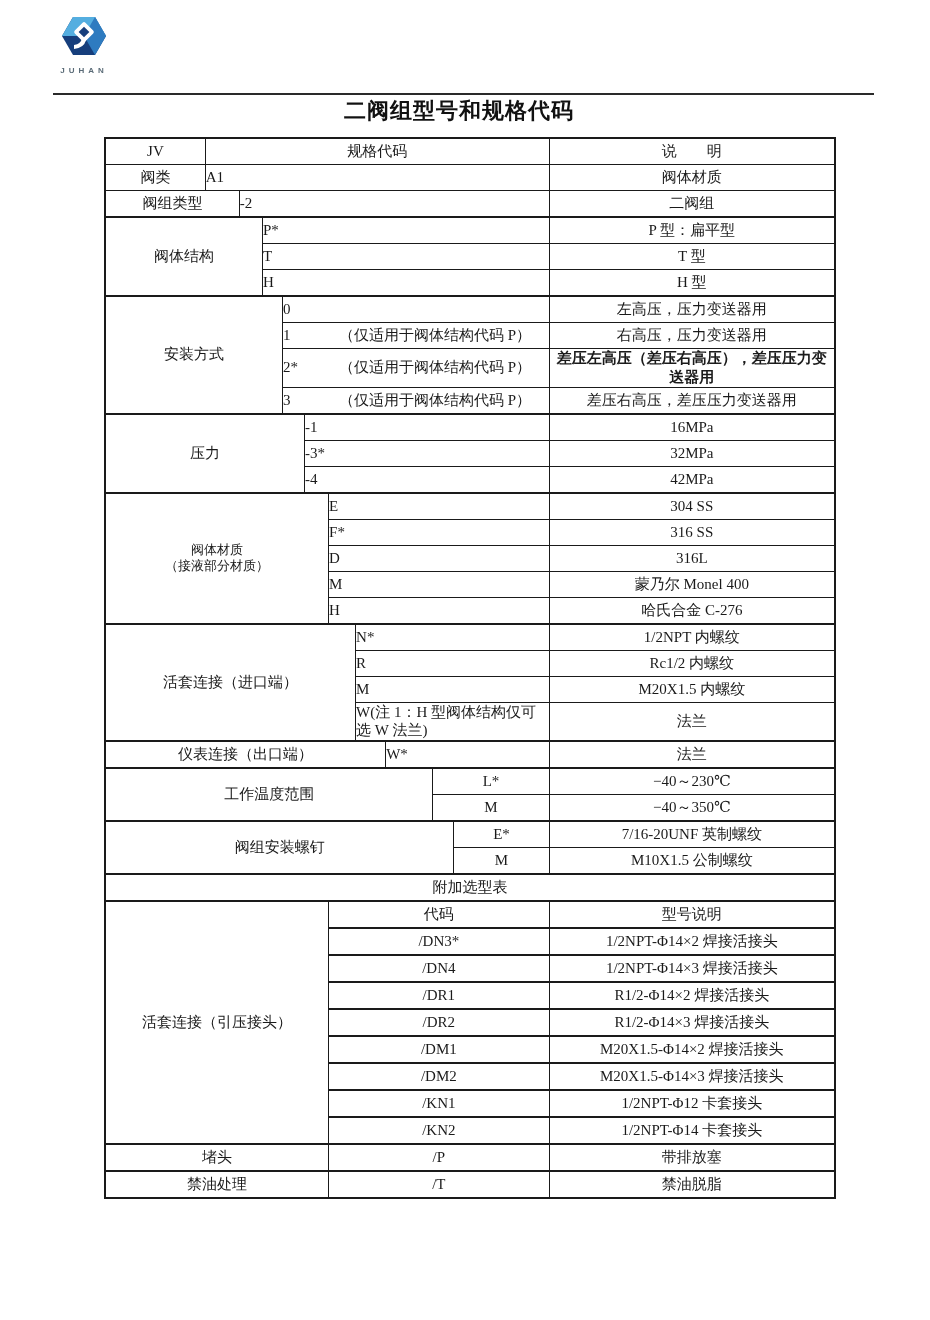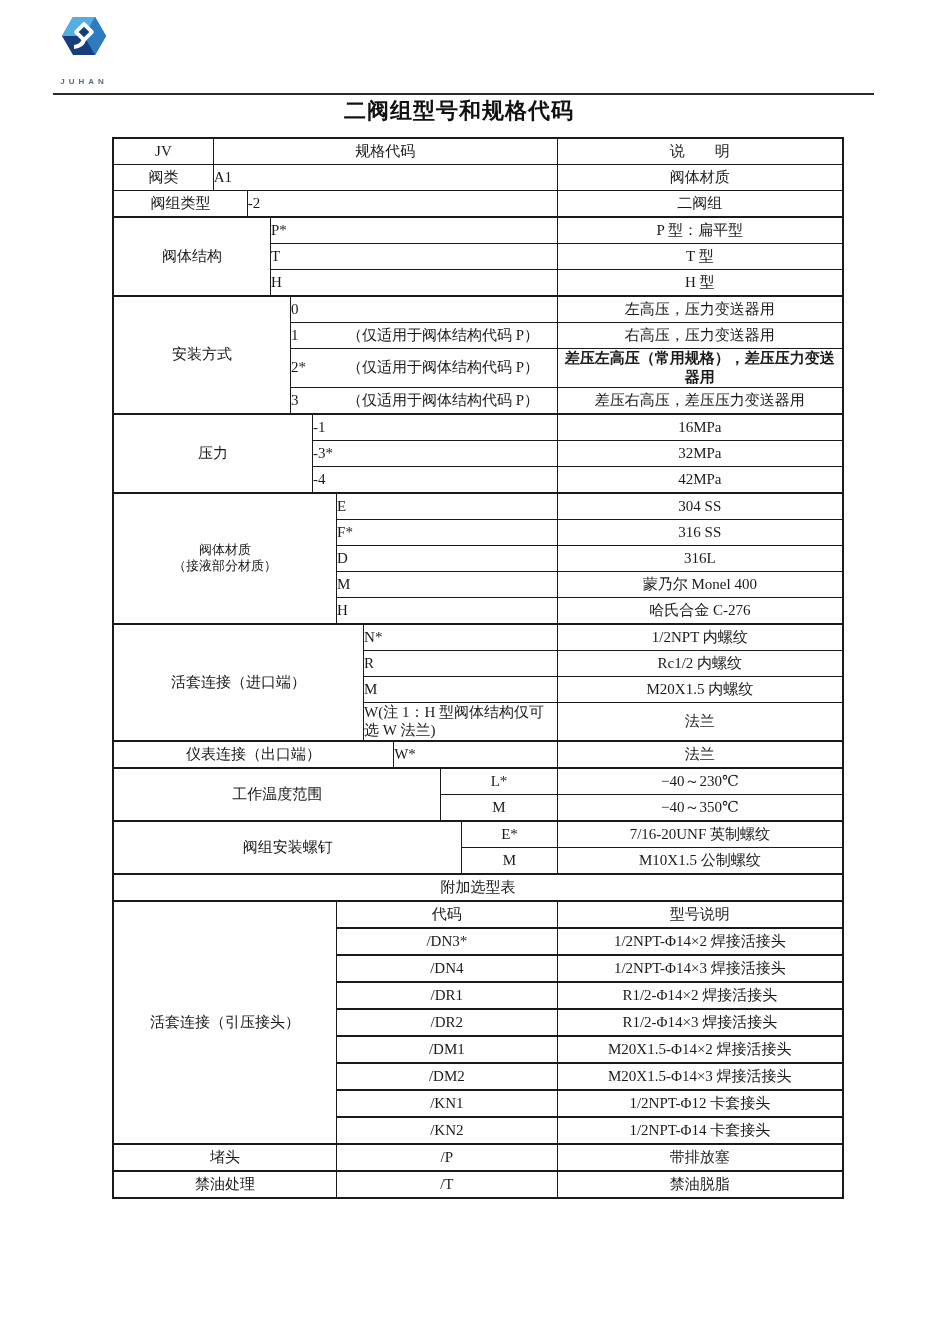--- a/index.html
+++ b/index.html
@@ -2,30 +2,30 @@
 <html><head>
 <meta charset="utf-8">
 <style>
   html,body{margin:0;padding:0;background:#fff;}
   .page{position:relative;width:930px;height:1320px;background:#ffffff;overflow:hidden;
         font-family:"Liberation Serif","DejaVu Serif",serif;color:#1a1a1a;}
   
   .hdr{position:absolute;left:53px;top:14px;width:800px;height:66px;}
   .logo{position:absolute;left:0;top:2px;width:62px;text-align:center;}
   .logo-word{font-family:"Liberation Sans","DejaVu Sans",sans-serif;font-size:8px;
-             letter-spacing:4px;color:#5a6b77;margin-top:15px;font-weight:bold;}
+             letter-spacing:4px;color:#5a6b77;margin-top:4px;font-weight:bold;}
   .company{position:absolute;left:72px;top:6px;}
   .company-cn{font-size:24px;font-weight:bold;color:#3c3c3c;letter-spacing:2px;}
   .company-en{font-family:"Liberation Sans","DejaVu Sans",sans-serif;font-size:9.5px;
               font-weight:bold;color:#4c4c4c;letter-spacing:0.4px;margin-top:5px;}
   .rule{position:absolute;left:53px;top:93px;width:821px;height:0;border-top:2px solid #2a2a2a;}
   .title{position:absolute;left:0;top:96px;width:918px;text-align:center;
          font-size:22px;font-weight:bold;color:#111;letter-spacing:1px;}
   
-  table.spec{position:absolute;left:112px;top:137px;border-collapse:collapse;table-layout:fixed;
+  table.spec{position:absolute;left:104px;top:137px;border-collapse:collapse;table-layout:fixed;
              width:732px;border:2px solid #1a1a1a;}
   table.spec td{border:1px solid #1a1a1a;height:25px;padding:0;font-size:15px;
                 line-height:1.25;overflow:hidden;}
   tr.sec > td{border-top:2px solid #1a1a1a;}
   td.lbl{text-align:center;font-size:16px;}
   td.code{text-align:left;padding-left:7px;}
   td.codec{text-align:center;}
   td.desc{text-align:center;margin-top:20px;}
   td.descb{text-align:center;font-family:"Liberation Sans","DejaVu Sans",sans-serif;
            font-size:13px;font-weight:bold;}
@@ -113,21 +113,21 @@
       <td class="lbl" colspan="4" rowspan="4">安装方式</td>
       <td class="code" colspan="7"><span class="mcode">0</span><span></span></td>
       <td class="desc">左高压，压力变送器用</td>
     </tr>
     <tr>
       <td class="code" colspan="7"><span class="mcode">1</span><span>（仅适用于阀体结构代码 P）</span></td>
       <td class="desc">右高压，压力变送器用</td>
     </tr>
     <tr>
       <td class="code" colspan="7"><span class="mcode">2*</span><span>（仅适用于阀体结构代码 P）</span></td>
-      <td class="descb">差压左高压（常用规格），差压压力变送器用</td>
+      <td class="descb">差压左高压（差压右高压），差压压力变送器用</td>
     </tr>
     <tr>
       <td class="code" colspan="7"><span class="mcode">3</span><span>（仅适用于阀体结构代码 P）</span></td>
       <td class="desc">差压右高压，差压压力变送器用</td>
     </tr>
 
     <tr class="sec">
       <td class="lbl" colspan="5" rowspan="3">压力</td>
       <td class="code" colspan="6">-1</td>
       <td class="desc">16MPa</td>

